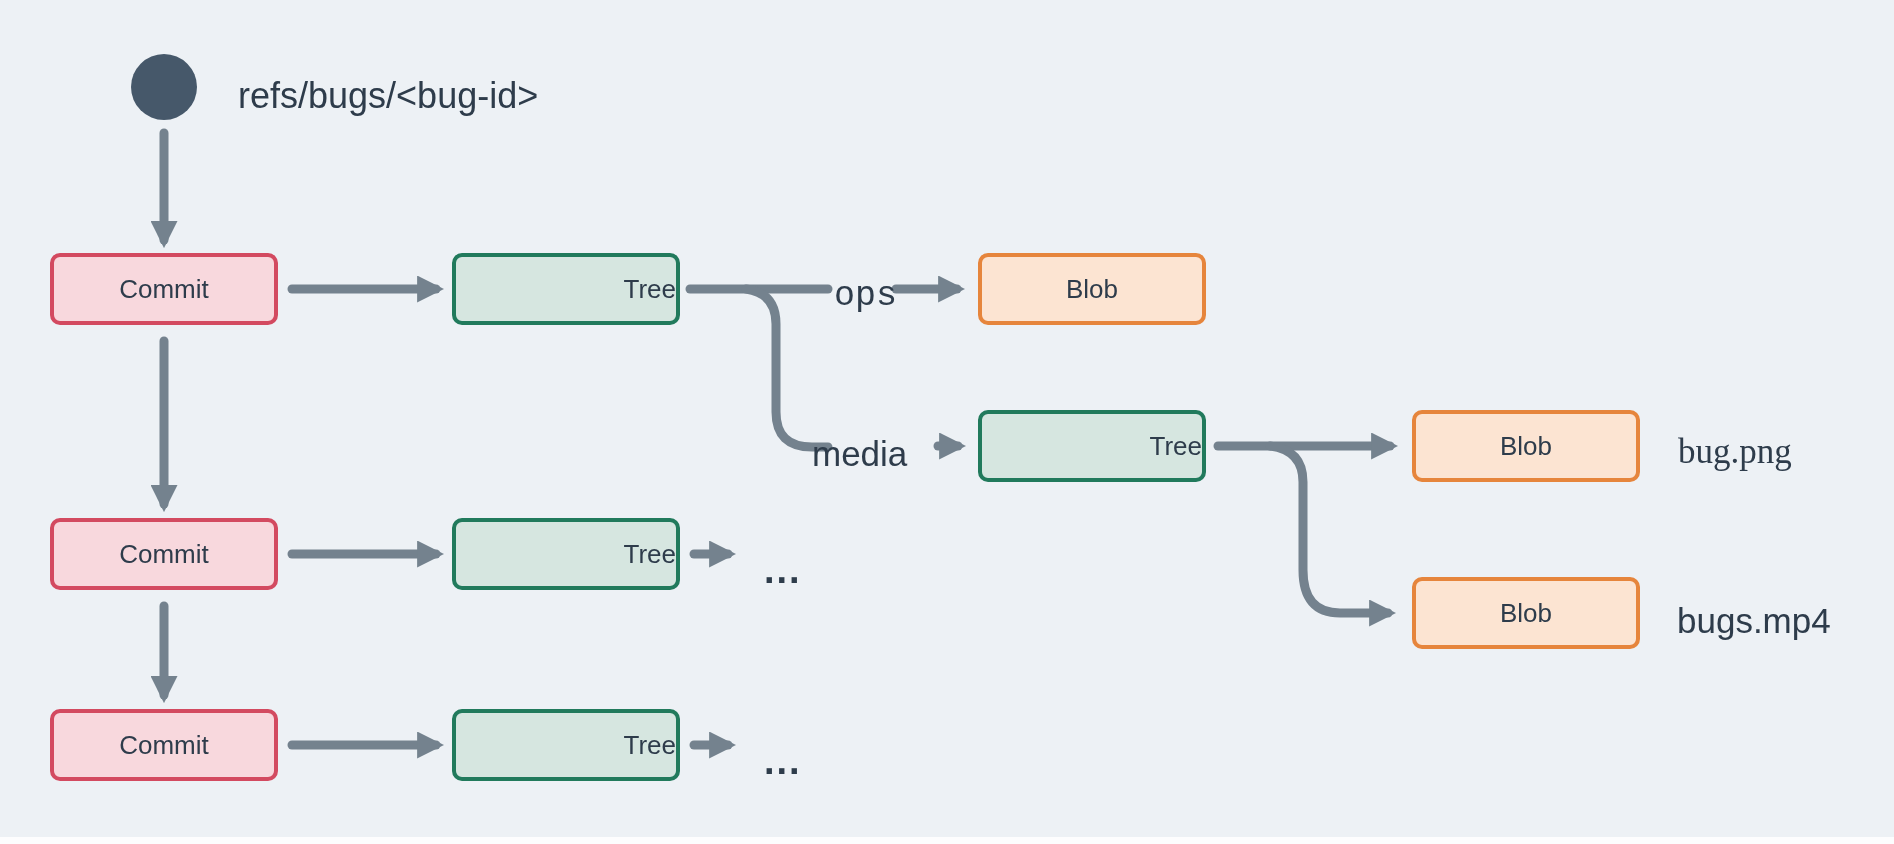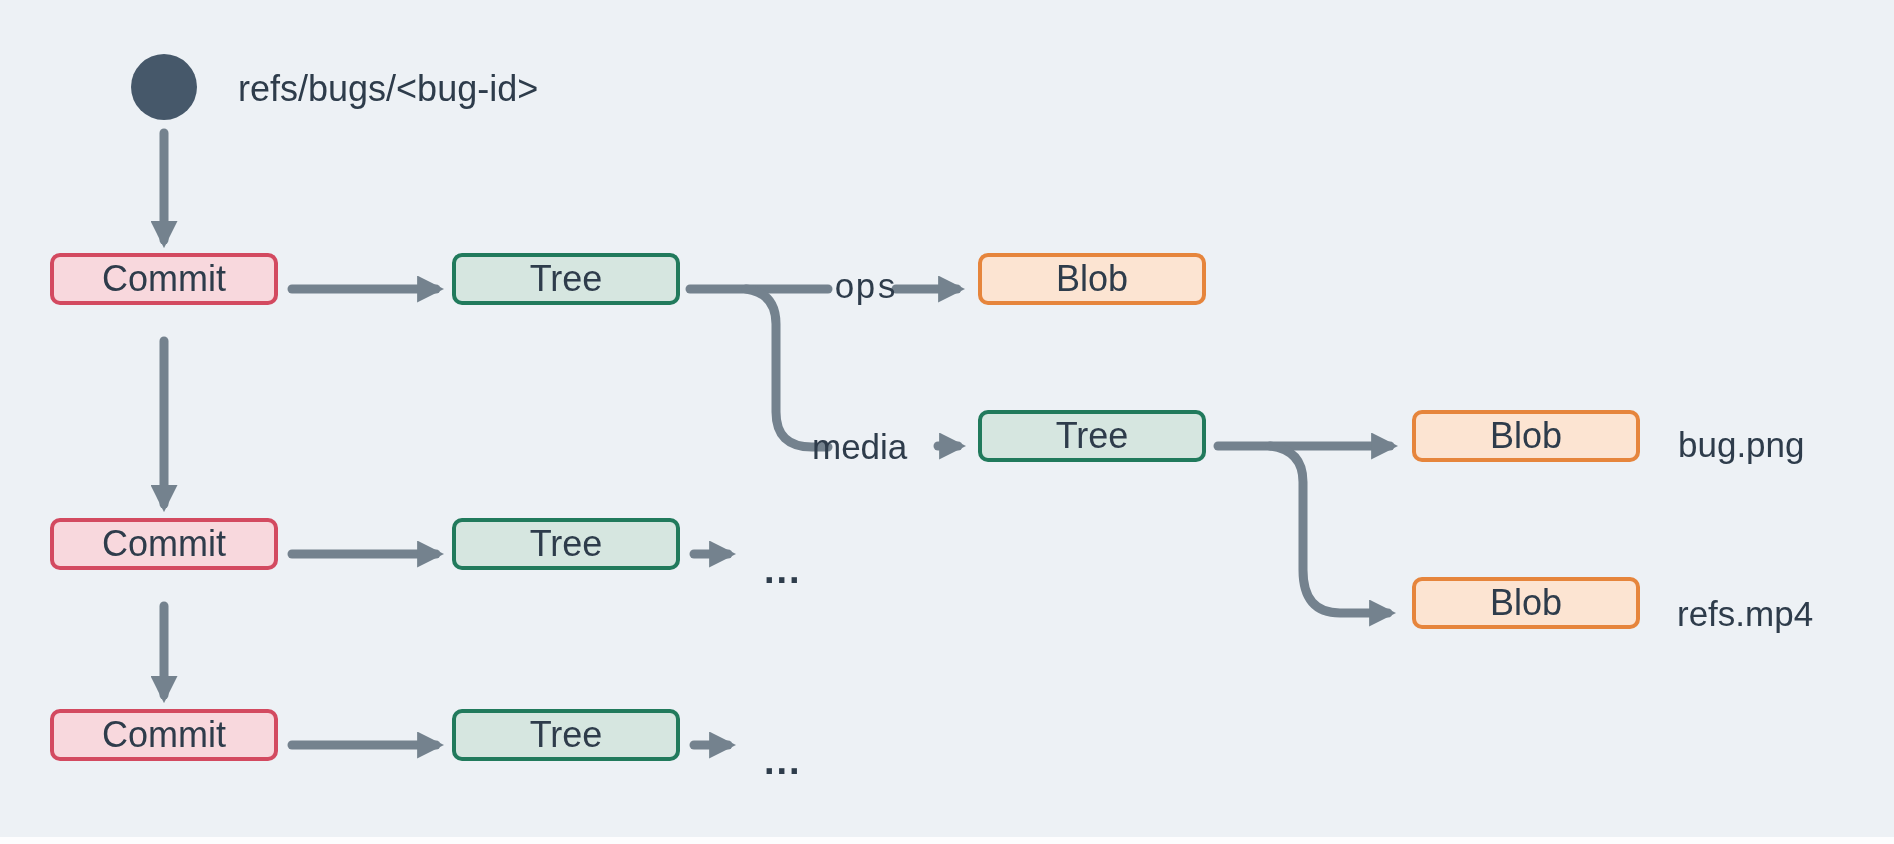--- a/index.html
+++ b/index.html
@@ -25,33 +25,33 @@
   }
   .stage{position:absolute;inset:0;}
   .wires{position:absolute;left:0;top:0;}
   .wire{stroke:var(--arrow);stroke-width:9;fill:none;stroke-linecap:round;}
   .ah{fill:var(--arrow);}
   .ref-dot{
     position:absolute;left:131px;top:54px;width:66px;height:66px;
     border-radius:50%;background:var(--ref-dot);
   }
   .node{
-    position:absolute;width:228px;height:52px;
+    position:absolute;width:228px;height:72px;
     border-radius:10px;border:4px solid;
     display:flex;align-items:center;justify-content:center;
-    font-size:36px;line-height:1;
+    font-size:26px;line-height:1;
   }
   .node.commit{background:var(--commit-fill);border-color:var(--commit-border);}
-  .node.tree{background:var(--tree-fill);border-color:var(--tree-border);}
+  .node.tree{background:var(--tree-fill);border-color:var(--tree-border);justify-content:flex-end;}
   .node.blob{background:var(--blob-fill);border-color:var(--blob-border);}
-  .lbl{position:absolute;font-size:35px;line-height:1;white-space:nowrap;}
+  .lbl{position:absolute;font-size:35px;line-height:1;white-space:nowrap;margin-top:7px;}
   .ref-lbl{left:238px;top:71px;font-size:36px;}
   .lbl-ops{left:834px;top:272px;font-family:Liberation Mono, monospace;}
   .lbl-media{left:812px;top:429px;}
-  .lbl-bug{left:1678px;top:427px;}
+  .lbl-bug{left:1678px;top:427px;font-family:Liberation Serif, serif;}
   .lbl-demo{left:1677px;top:596px;}
   .more{
     position:absolute;font-size:38px;font-weight:700;line-height:1;
     letter-spacing:2px;
   }
   .more-r2{left:764px;top:551px;}
   .more-r3{left:764px;top:742px;}
   .edge-strip{
     position:absolute;left:0;right:0;bottom:0;height:7px;
     background:var(--edge-strip);
@@ -131,19 +131,19 @@
   <div class="node commit n-commit3">
     <span>Commit</span>
   </div>
   <div class="node tree n-tree3">
     <span>Tree</span>
   </div>
 
   <div class="lbl lbl-ops">ops</div>
   <div class="lbl lbl-media">media</div>
   <div class="lbl lbl-bug">bug.png</div>
-  <div class="lbl lbl-demo">refs.mp4</div>
+  <div class="lbl lbl-demo">bugs.mp4</div>
 
   <div class="more more-r2">...</div>
   <div class="more more-r3">...</div>
 
   <div class="edge-strip"></div>
 </div>
 
 </body></html>

